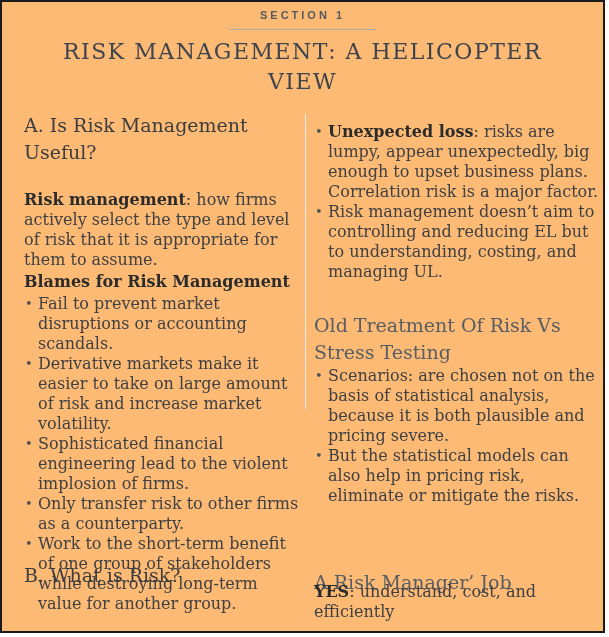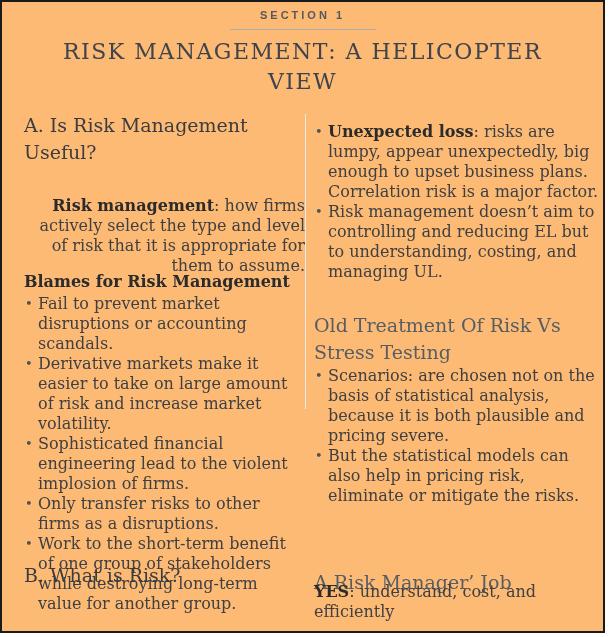--- a/index.html
+++ b/index.html
@@ -45,21 +45,21 @@
   b, .term { font-weight: bold; color: #2b2b2b; }
   p { margin: 0; }
   ul { list-style: none; margin: 0; padding: 0; }
   li { position: relative; padding-left: 14px; }
   li::before {
     content: "\2022";
     position: absolute; left: 1px; top: 0;
     color: #515151; font-size: 13px; line-height: 20px;
   }
   .y-ha  { top: 110px; }
-  .y-def { top: 194px; text-align: right; }
+  .y-def { top: 188px; }
   .y-bh  { top: 270px; }
   .y-bl  { top: 292px; }
   .y-hb  { top: 560px; }
   .y-clip{ top: 627px; }
   .y-rtl { top: 120px; }
   .y-oh  { top: 310px; }
   .y-ol  { top: 364px; }
   .y-jh  { top: 567px; }
   .y-no  { top: 596px; }
   .y-yes { top: 580px; }
@@ -88,21 +88,21 @@
   <h2 class="block colL y-ha h2-dark">A. Is Risk Management Useful?</h2>
 
   <p class="block colL y-def body-text"><b>Risk management</b><span>: how firms actively select the type and level of risk that it is appropriate for them to assume.</span></p>
 
   <div class="block colL y-bh body-text"><span class="term">Blames for Risk Management</span></div>
 
   <ul class="block colL y-bl body-text">
     <li>Fail to prevent market disruptions or accounting scandals.</li>
     <li>Derivative markets make it easier to take on large amount of risk and increase market volatility.</li>
     <li>Sophisticated financial engineering lead to the violent implosion of firms.</li>
-    <li>Only transfer risks to other firms as a disruptions.</li>
+    <li>Only transfer risk to other firms as a counterparty.</li>
     <li>Work to the short-term benefit of one group of stakeholders while destroying long-term value for another group.</li>
   </ul>
 
   <h2 class="block colL y-hb h2-dark">B. What is Risk?</h2>
 
   <div class="block colL y-clip clipped">Risk and Reward</div>
 
   <ul class="block colR y-rtl body-text">
     <li><b>Unexpected loss</b><span>: risks are lumpy, appear unexpectedly, big enough to upset business plans. Correlation risk is a major factor.</span></li>
     <li><span>Risk management doesn’t aim to controlling and reducing EL but to understanding, costing, and managing UL.</span></li>

